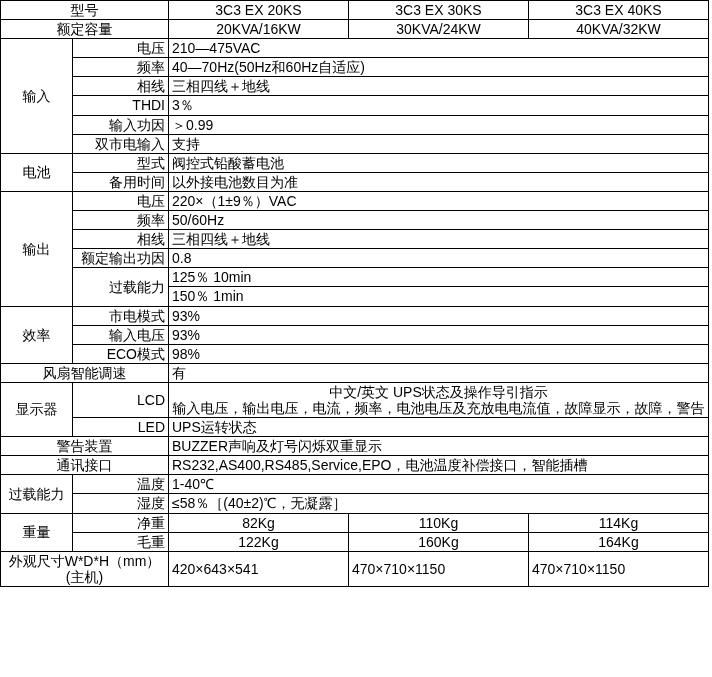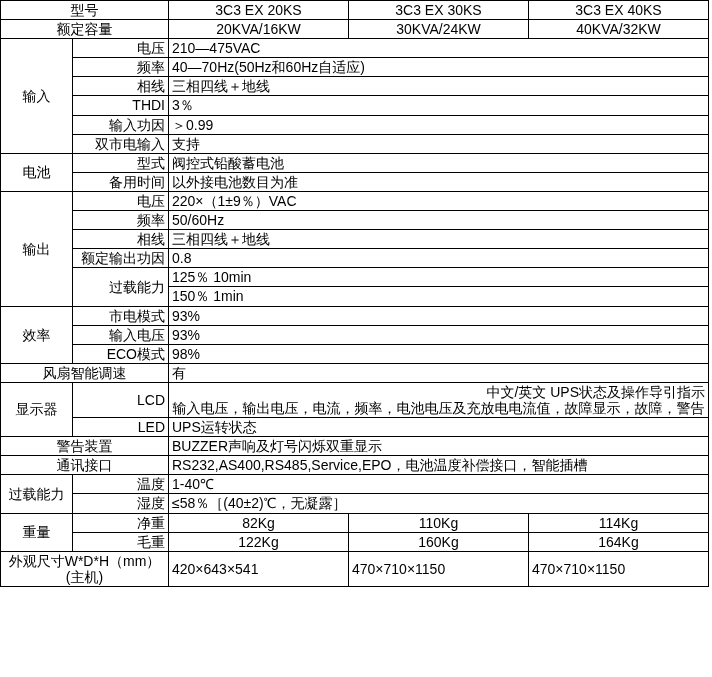--- a/index.html
+++ b/index.html
@@ -32,21 +32,21 @@
   .cat {
     text-align: center;
   }
   .sub {
     text-align: right;
   }
   .lcd-cell {
     text-align: center;
     padding: 2px 6px;
   }
-  .lcd-line1 { text-align: right; }
+  .lcd-line1 { text-align: center; }
   .lcd-line2 { text-align: center; }
   col.c0 { width: 72px; }
   col.c1 { width: 96px; }
   col.c2 { width: 180px; }
   col.c3 { width: 180px; }
   col.c4 { width: 180px; }
 </style>
 </head>
 <body>
 

